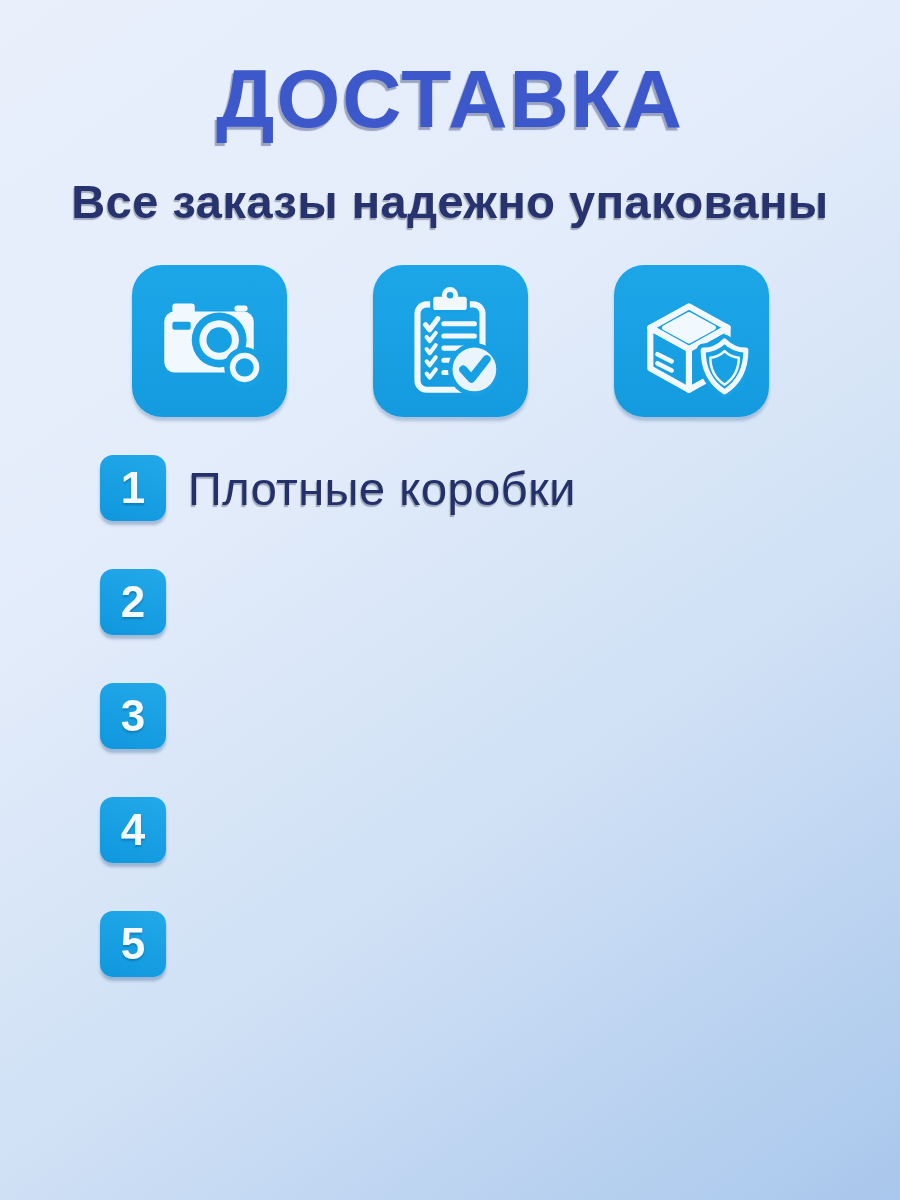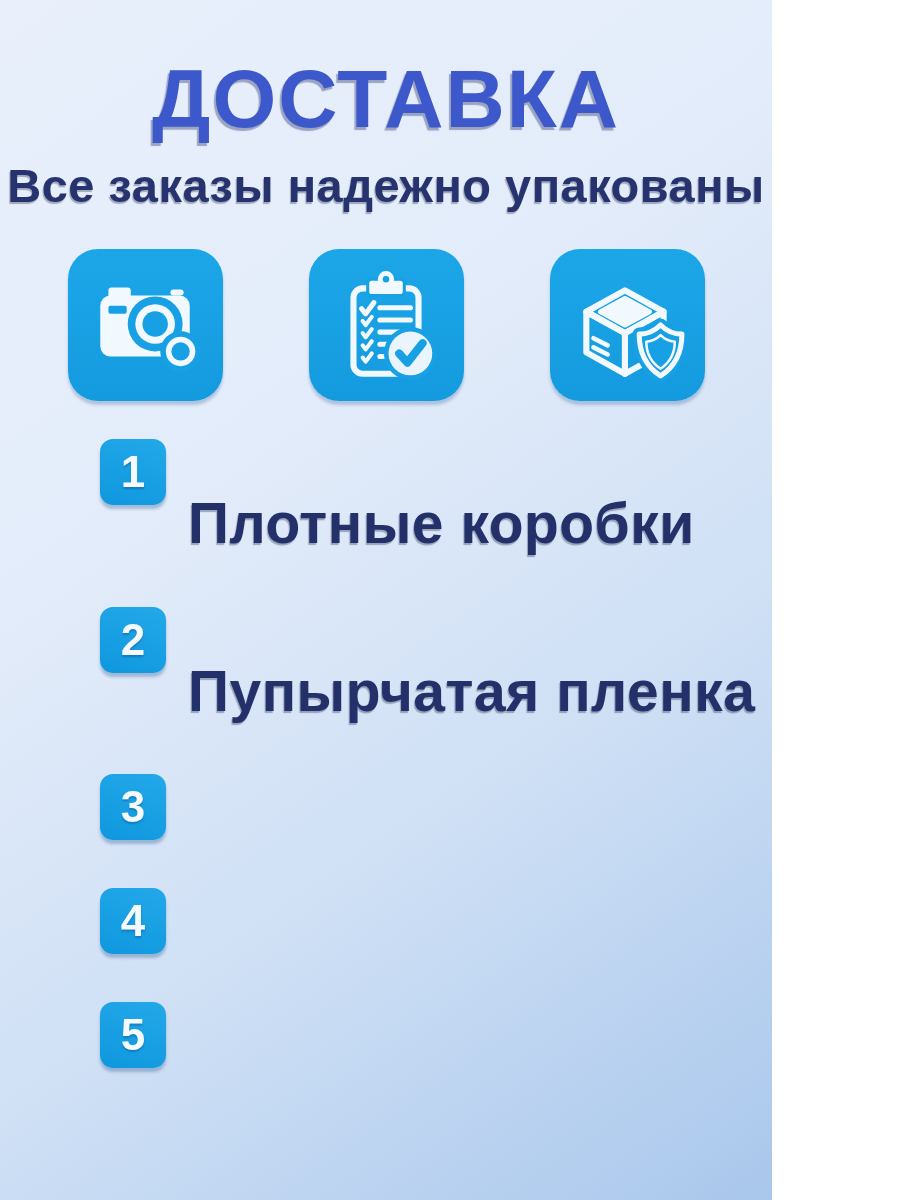--- a/index.html
+++ b/index.html
@@ -4,37 +4,37 @@
 <style>
   html, body {
     margin: 0;
     padding: 0;
     width: 900px;
     height: 1200px;
     overflow: hidden;
     font-family: "Liberation Sans", "DejaVu Sans", sans-serif;
   }
   .poster {
-    width: 772px;
+    width: 900px;
     height: 1200px;
     box-sizing: border-box;
     background: linear-gradient(145deg, #e9f0fc 0%, #e3ecfa 35%, #cfe0f5 65%, #a9c7ec 100%);
     padding-top: 56px;
   }
   .title {
     text-align: center;
     font-size: 82px;
     font-weight: 800;
     letter-spacing: 2px;
     color: #3c58cb;
     line-height: 1.05;
     text-shadow: -2px 3px 1px rgba(32,42,96,0.38);
   }
   .subtitle {
-    margin-top: 16px;
+    margin-top: 32px;
     text-align: center;
     font-size: 47px;
     font-weight: 700;
     letter-spacing: 0.5px;
     color: #27336e;
     text-shadow: -1px 2px 1px rgba(13,20,50,0.32);
   }
   .icons-row {
     margin-top: 36px;
     display: flex;
@@ -74,29 +74,28 @@
     display: flex;
     align-items: center;
     justify-content: center;
     color: #f4fafd;
     font-size: 44px;
     font-weight: 800;
     text-shadow: 0 2px 2px rgba(0,50,100,0.3);
   }
   .item-text {
     max-width: 720px;
-    font-size: 57px;
-    font-weight: 700;
+    font-size: 47px;
+    font-weight: 400;
     letter-spacing: 0.5px;
     color: #243069;
     line-height: 1.22;
     padding-top: 5px;
     white-space: pre-line;
     text-shadow: -1px 2px 1px rgba(13,20,50,0.32);
-    margin-top: 45px;
   }
 </style>
 </head>
 <body>
 
 <div class="poster">
 
   <div class="title">ДОСТАВКА</div>
 
   <div class="subtitle">Все заказы надежно упакованы</div>
@@ -164,21 +163,20 @@
 
   <div class="list">
 
     <div class="list-item">
       <div class="badge">1</div>
       <div class="item-text">Плотные коробки</div>
     </div>
 
     <div class="list-item">
       <div class="badge">2</div>
-      <div class="item-text">Пупырчатая пленка</div>
     </div>
 
     <div class="list-item">
       <div class="badge">3</div>
     </div>
 
     <div class="list-item">
       <div class="badge">4</div>
     </div>
 

